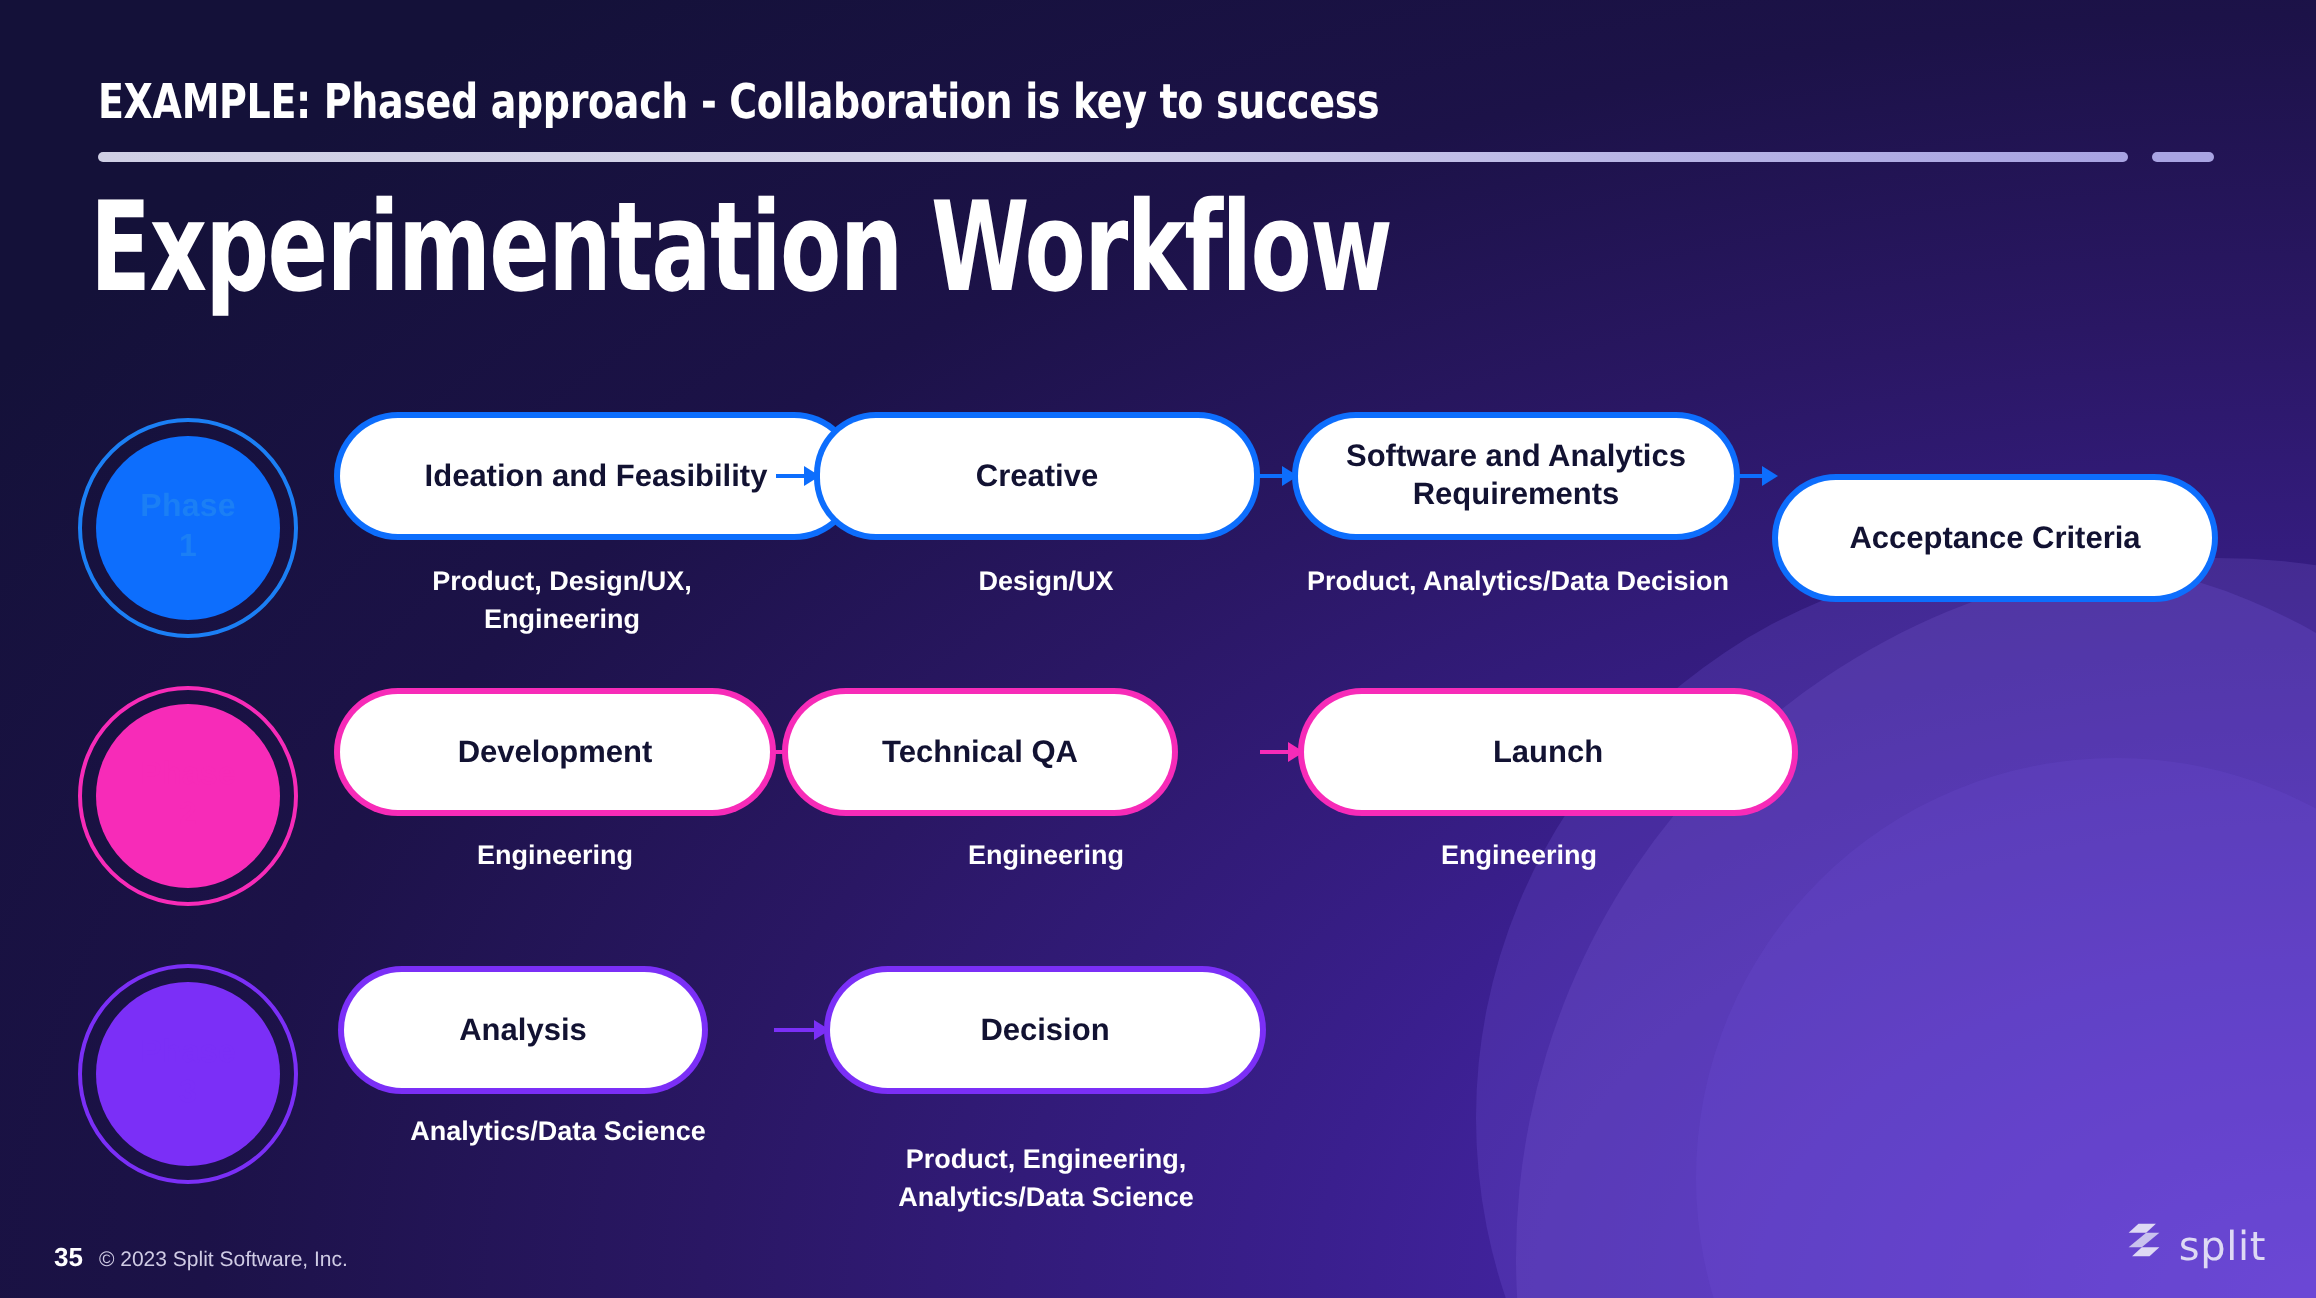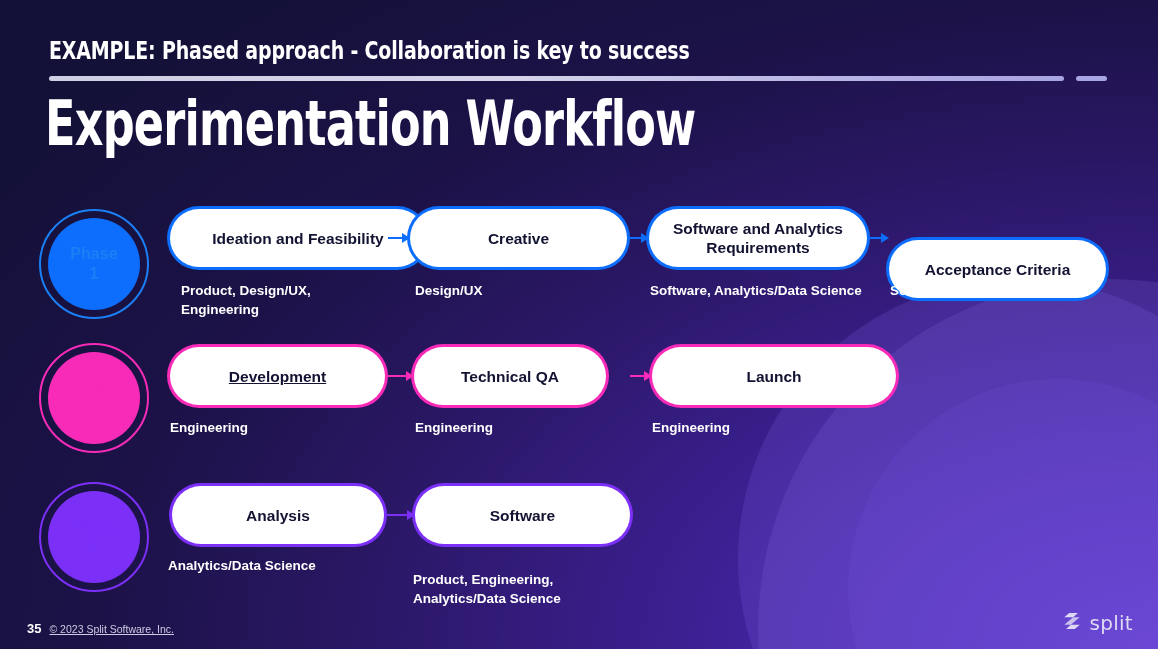--- a/index.html
+++ b/index.html
@@ -110,21 +110,21 @@
     display:flex; align-items:center; justify-content:center;
     text-align:center;
     color:#121232;
     font-size:15.5px;
     font-weight:700;
     line-height:19px;
     padding:0 16px;
   }
   .caption {
     position:absolute;
-    text-align:left;
+    text-align:center;
     color:#ffffff;
     font-size:13.5px;
     font-weight:600;
     line-height:19px;
   }
   .arrow {
     position:absolute;
     height:10px;
     display:flex; align-items:center;
   }
@@ -136,21 +136,21 @@
     border-left:8px solid currentColor;
   }
 
   
   .footer-left {
     position:absolute; left:27px; bottom:13px;
     display:flex; align-items:baseline; gap:8px;
     color:#d9d6ea;
   }
   .pagenum { font-size:13px; font-weight:700; color:#ffffff; }
-  .copy { font-size:10.5px; font-weight:400; color:#cfcbe4;text-decoration:underline; }
+  .copy { font-size:10.5px; font-weight:400; color:#cfcbe4; }
 
   .logo {
     position:absolute; right:25px; bottom:13px;
     display:flex; align-items:center; gap:6px;
   }
   .logo-word {
     font-size:20px; font-weight:400; letter-spacing:0.3px;
     color:#ded9f4;
     font-family:"DejaVu Sans","Liberation Sans", sans-serif;
   }
@@ -178,84 +178,84 @@
           <div class="lbl"><span>Phase</span><br><span>1</span></div>
         </div>
         <div class="pill" style="left: 170px; top: 23px; width: 256px; box-shadow: rgb(13, 110, 253) 0px 0px 0px 3px;">
           <span>Ideation and Feasibility</span>
         </div>
         <div class="caption" style="left: 181px; top: 95px; width: 200px;">Product, Design/UX, Engineering</div>
         <div class="arrow" style="left: 388px; width: 22px; top: 47px; color: rgb(13, 110, 253);">
           <div class="shaft" style="background: rgb(13, 110, 253);"></div>
           <div class="head"></div>
         </div>
-        <div class="pill" style="left: 410px; top: 23px; width: 217px; box-shadow: rgb(13, 110, 253) 0px 0px 0px 3px;">
+        <div class="pill" style="left: 410px; top: 23px; width: 217px; box-shadow: rgb(13, 110, 253) 0px 0px 0px 3px; border-radius: 28px;">
           <span>Creative</span>
         </div>
         <div class="caption" style="left: 415px; top: 95px; width: 216px;">Design/UX</div>
         <div class="arrow" style="left: 627px; width: 22px; top: 47px; color: rgb(13, 110, 253);">
           <div class="shaft" style="background: rgb(13, 110, 253);"></div>
           <div class="head"></div>
         </div>
         <div class="pill" style="left: 649px; top: 23px; width: 218px; box-shadow: rgb(13, 110, 253) 0px 0px 0px 3px;">
           <span>Software and Analytics Requirements</span>
         </div>
-        <div class="caption" style="left: 650px; top: 95px; width: 218px;">Software, Analytics/Data Science</div>
+        <div class="caption" style="left: 650px; top: 95px; width: 218px;">Product, Analytics/Data Decision</div>
         <div class="arrow" style="left: 867px; width: 22px; top: 47px; color: rgb(13, 110, 253);">
           <div class="shaft" style="background: rgb(13, 110, 253);"></div>
           <div class="head"></div>
         </div>
         <div class="pill" style="left: 889px; top: 23px; width: 217px; box-shadow: rgb(13, 110, 253) 0px 0px 0px 3px; margin-top: 31px;">
           <span>Acceptance Criteria</span>
         </div>
         <div class="caption" style="left: 890px; top: 95px; width: 217px;">Science</div>
       </div>
       <div class="row">
         <div class="phase-circle" style="left: 39px; top: 157px; color: rgb(247, 43, 184);">
           <div class="ring"></div>
           <div class="disc" style="background: rgb(247, 43, 184);"></div>
           <div class="lbl"><span>Phase</span><br><span>2</span></div>
         </div>
-        <div class="pill" style="left: 170px; top: 161px; width: 215px; box-shadow: rgb(247, 43, 184) 0px 0px 0px 3px; text-decoration: underline;">
+        <div class="pill" style="left: 170px; top: 161px; width: 215px; box-shadow: rgb(247, 43, 184) 0px 0px 0px 3px;">
           <span>Development</span>
         </div>
         <div class="caption" style="left: 170px; top: 232px; width: 215px;">Engineering</div>
         <div class="arrow" style="left: 385px; width: 29px; top: 185px; color: rgb(247, 43, 184);">
           <div class="shaft" style="background: rgb(247, 43, 184);"></div>
           <div class="head"></div>
         </div>
-        <div class="pill" style="left: 414px; top: 161px; width: 192px; box-shadow: rgb(247, 43, 184) 0px 0px 0px 3px;">
+        <div class="pill" style="left: 394px; top: 161px; width: 192px; box-shadow: rgb(247, 43, 184) 0px 0px 0px 3px;">
           <span>Technical QA</span>
         </div>
         <div class="caption" style="left: 415px; top: 232px; width: 216px;">Engineering</div>
         <div class="arrow" style="left: 630px; width: 22px; top: 185px; color: rgb(247, 43, 184);">
           <div class="shaft" style="background: rgb(247, 43, 184);"></div>
           <div class="head"></div>
         </div>
         <div class="pill" style="left: 652px; top: 161px; width: 244px; box-shadow: rgb(247, 43, 184) 0px 0px 0px 3px;">
           <span>Launch</span>
         </div>
         <div class="caption" style="left: 652px; top: 232px; width: 215px;">Engineering</div>
       </div>
       <div class="row">
         <div class="phase-circle" style="left: 39px; top: 296px; color: rgb(123, 47, 247);">
           <div class="ring"></div>
           <div class="disc" style="background: rgb(123, 47, 247);"></div>
           <div class="lbl"><span>Phase</span><br><span>3</span></div>
         </div>
-        <div class="pill" style="left: 172px; top: 300px; width: 212px; box-shadow: rgb(123, 47, 247) 0px 0px 0px 3px;">
+        <div class="pill" style="left: 172px; top: 300px; width: 179px; box-shadow: rgb(123, 47, 247) 0px 0px 0px 3px;">
           <span>Analysis</span>
         </div>
         <div class="caption" style="left: 168px; top: 370px; width: 222px;">Analytics/Data Science</div>
         <div class="arrow" style="left: 387px; width: 28px; top: 324px; color: rgb(123, 47, 247);">
           <div class="shaft" style="background: rgb(123, 47, 247);"></div>
           <div class="head"></div>
         </div>
         <div class="pill" style="left: 415px; top: 300px; width: 215px; box-shadow: rgb(123, 47, 247) 0px 0px 0px 3px;">
-          <span>Software</span>
+          <span>Decision</span>
         </div>
         <div class="caption" style="left: 413px; top: 370px; width: 220px; margin-top: 14px;">Product, Engineering, Analytics/Data Science</div>
       </div>
     </div>
 
   <div class="footer-left">
     <span class="pagenum">35</span>
     <span class="copy">© 2023 Split Software, Inc.</span>
   </div>
 

